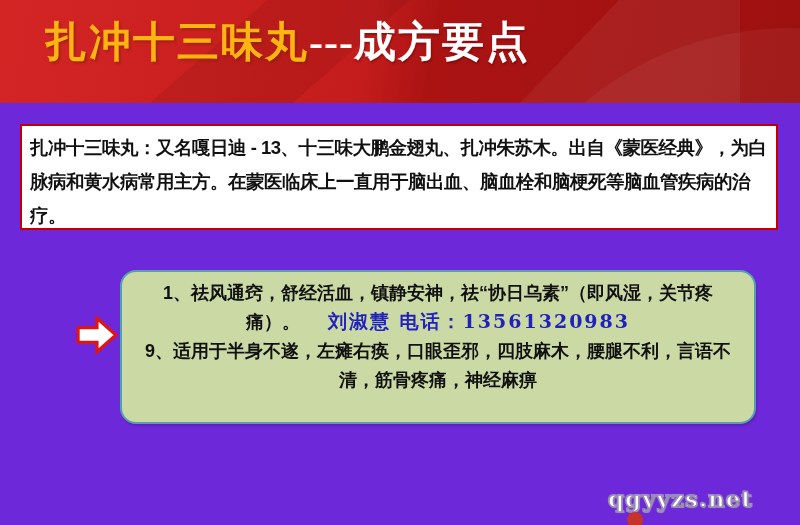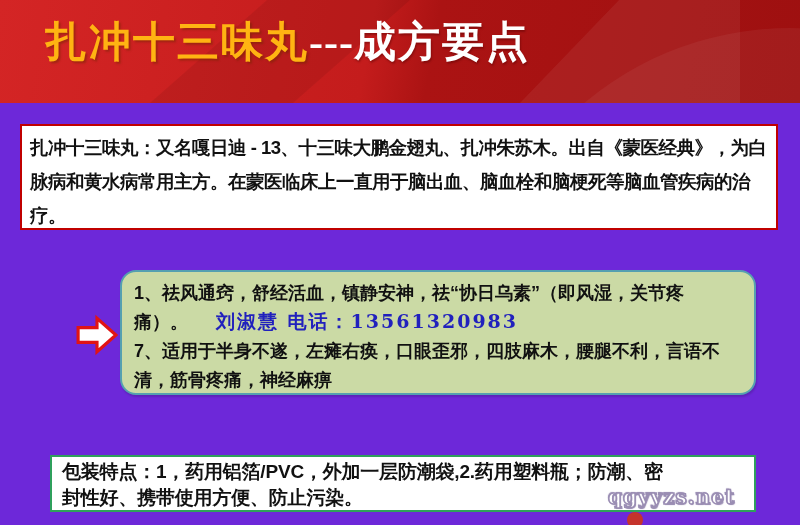--- a/index.html
+++ b/index.html
@@ -27,36 +27,36 @@
              padding:5px 6px 0 8px;}
   .intro-text{font-size:18.5px;font-weight:bold;color:#111111;line-height:34px;
               letter-spacing:-0.5px;}
 
   
   .func-label{position:absolute;left:22px;top:303px;width:52px;height:54px;box-sizing:content-box;
               border:3px solid var(--label_border,#E11414);background:#ffffff;
               display:flex;align-items:center;justify-content:center;text-align:center;
               font-size:17px;font-weight:bold;color:#111;line-height:24px;white-space:pre-line;}
   .func-arrow{position:absolute;left:76px;top:314px;width:42px;height:42px;}
-  .green-box{position:absolute;left:120px;top:270px;width:636px;height:125px;box-sizing:border-box;
+  .green-box{position:absolute;left:120px;top:270px;width:636px;height:154px;box-sizing:border-box;
              background:var(--green_bg,#CBDAA5);border:2px solid var(--green_border,#55A0B0);
-             border-radius:16px;padding:7px 12px 0 12px;box-shadow:1px 2px 2px rgba(0,0,0,0.15);}
+             border-radius:16px;padding:7px 12px 0 12px;box-shadow:1px 2px 2px rgba(0,0,0,0.15);text-align:center;}
   .green-text{font-size:18px;font-weight:bold;color:#111;line-height:29px;white-space:pre-wrap;}
   .contact{display:inline;margin-left:28px;font-family:"DejaVu Serif","Liberation Serif",serif;
            font-size:19px;font-weight:bold;color:var(--contact_blue,#2121BD);letter-spacing:2px;
            white-space:nowrap;}
 
   
   .pack-box{position:absolute;left:50px;top:455px;width:706px;height:57px;box-sizing:border-box;
             border:2px solid var(--pack_border,#2FA05C);background:#ffffff;padding:2px 8px 0 10px;}
   .pack-text{font-size:19px;font-weight:bold;color:#111;line-height:26px;white-space:pre-wrap;
              letter-spacing:-0.2px;}
 
   
-  .watermark{position:absolute;left:608px;top:485px;font-size:20px;font-weight:bold;
+  .watermark{position:absolute;left:608px;top:485px;font-size:23px;font-weight:bold;
              font-family:"DejaVu Serif","Liberation Serif",serif;letter-spacing:1px;
              color:#ffffff;-webkit-text-stroke:1.5px var(--watermark_outline,#9A8DB3);
              text-shadow:0 0 1px #9A8DB3,1px 1px 1px #9A8DB3,-1px -1px 1px #9A8DB3;}
   .red-dot{position:absolute;left:627px;top:512px;width:16px;height:16px;border-radius:50%;
            background:#C5332C;}
 </style>
 </head>
 <body>
 
 <div class="slide">
@@ -75,25 +75,21 @@
   </div>
 
 
   <svg class="func-arrow" viewBox="0 0 40 40" xmlns="http://www.w3.org/2000/svg">
     <polygon points="2,13 20,13 20,4 38,20 20,36 20,27 2,27" fill="#ffffff" stroke="#E11414" stroke-width="3" stroke-linejoin="miter"></polygon>
   </svg>
 
   <div class="green-box">
     <span class="green-text">1、祛风通窍，舒经活血，镇静安神，祛“协日乌素”（即风湿，关节疼
 痛）。</span><span class="contact">刘淑慧 电话：13561320983</span>
-    <div class="green-text">7、适用于半身不遂，左瘫右痪，口眼歪邪，四肢麻木，腰腿不利，言语不
+    <div class="green-text">9、适用于半身不遂，左瘫右痪，口眼歪邪，四肢麻木，腰腿不利，言语不
 清，筋骨疼痛，神经麻痹</div>
   </div>
 
-  <div class="pack-box">
-    <span class="pack-text">包装特点：1，药用铝箔/PVC，外加一层防潮袋,2.药用塑料瓶；防潮、密
-封性好、携带使用方便、防止污染。</span>
-  </div>
 
   <div class="watermark">qgyyzs.net</div>
   <div class="red-dot"></div>
 
 </div>
 
 </body></html>

